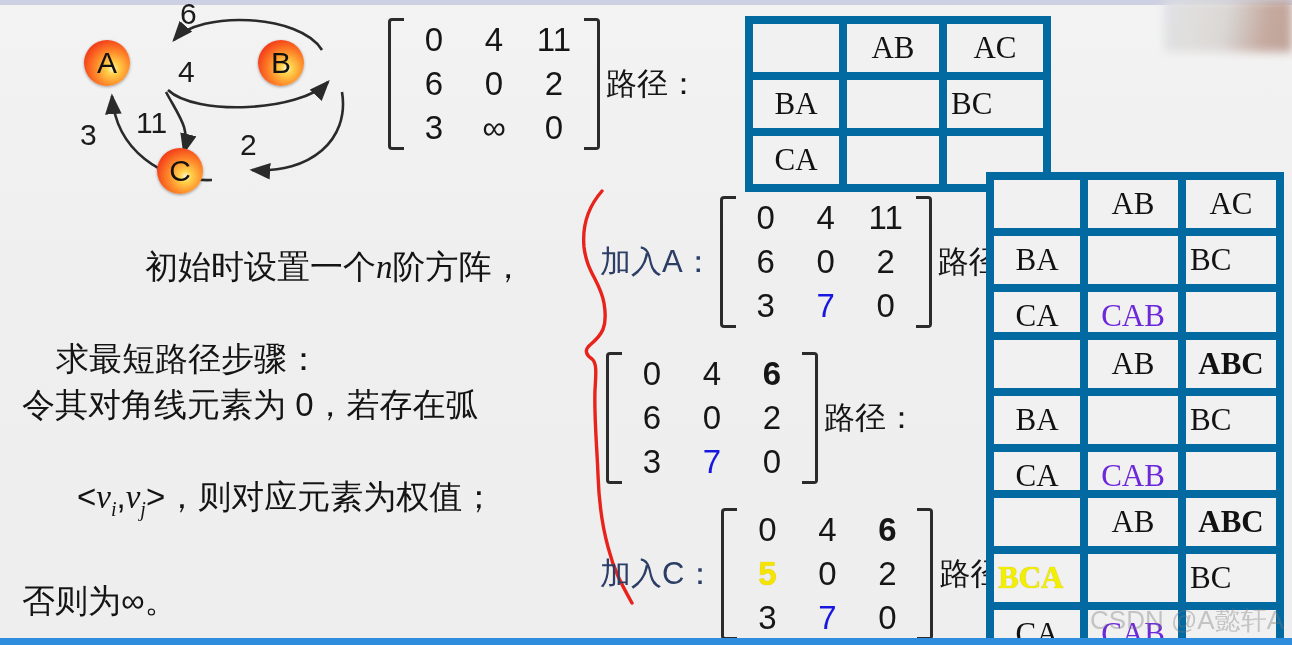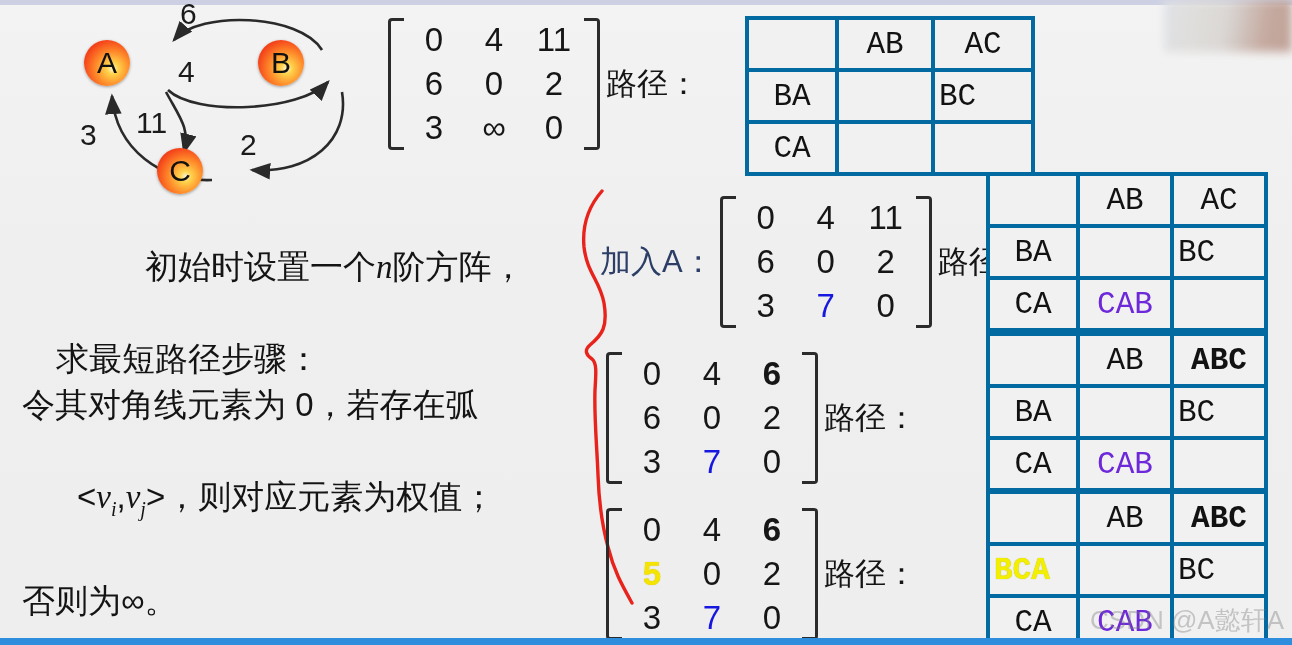--- a/index.html
+++ b/index.html
@@ -122,26 +122,26 @@
   }
 
   
   .ptable {
     position: absolute;
     border-collapse: collapse;
     background: #f1f1f1;
     table-layout: fixed;
   }
   .ptable td {
-    border: 4px solid #0369a1;
+    border: 8px solid #0369a1;
     height: 48px;
     font-size: 31px;
     color: #121212;
     text-align: center;
-    font-family: Liberation Mono, monospace;
+    font-family: Liberation Serif, serif;
     padding: 0 4px;
     overflow: hidden;
     white-space: nowrap;
   }
   .ptable td.rt { text-align: left; padding-right: 1px; }
   .ptable td.blue { color: #6d28d9; }
   .ptable td.bold { font-weight: bold; }
   .ptable td.hl-yellow { color: #f3ef00; font-weight: bold; text-align: left; padding-left: 4px; text-shadow: 0 0 1px #b9ae00; }
 
   
@@ -334,20 +334,21 @@
     </tr>
     <tr>
       <td>CA</td>
       <td class="blue">CAB</td>
       <td></td>
     </tr>
   </tbody>
     </table>
 
   <div class="mrow" style="left:600px; top:508px;">
+    <span class="mlabel">加入C：</span>
     <span class="matrix">
       <span class="brk l"></span>
       <span class="mgrid">
         <span class="cell">0</span>
         <span class="cell">4</span>
         <span class="cell bold">6</span>
         <span class="cell yellow">5</span>
         <span class="cell">0</span>
         <span class="cell">2</span>
         <span class="cell">3</span>

